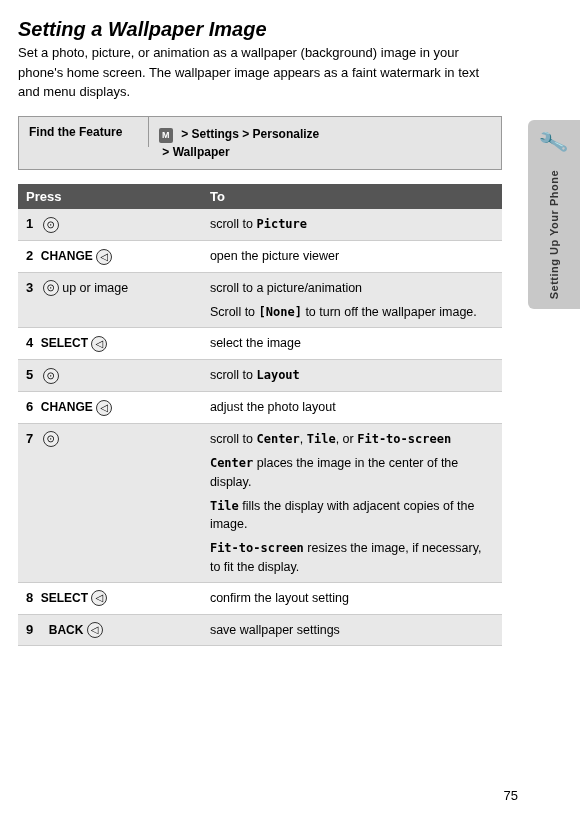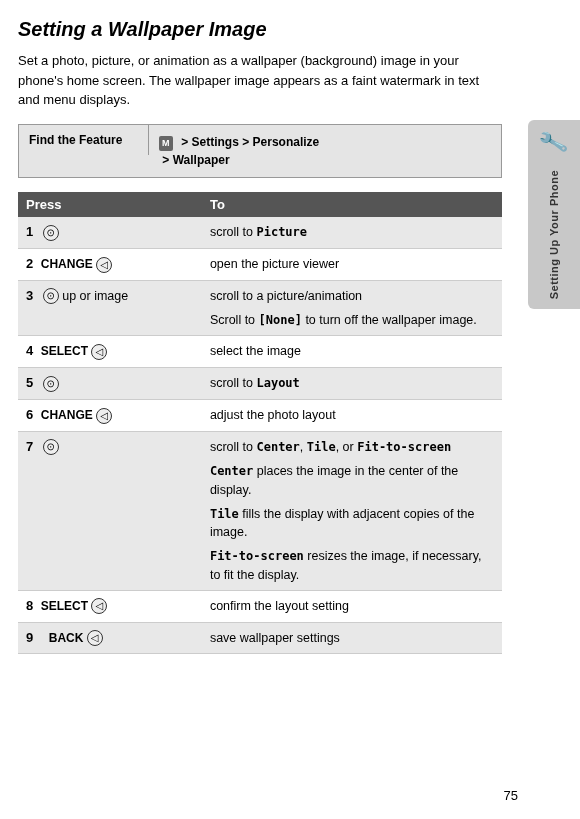--- a/index.html
+++ b/index.html
@@ -65,21 +65,21 @@
     .content {
       padding-right: 60px;
     }
 
     
     .page-title {
       font-size: 20px;
       font-weight: bold;
       font-style: italic;
       color: #000;
-      margin-bottom: 10px;
+      margin-bottom: 2px;
       font-family: Arial, Helvetica, sans-serif;
     }
 
     
     .intro-text {
       font-size: 13px;
       line-height: 1.5;
       color: #000;
       margin-bottom: 14px;
     }

